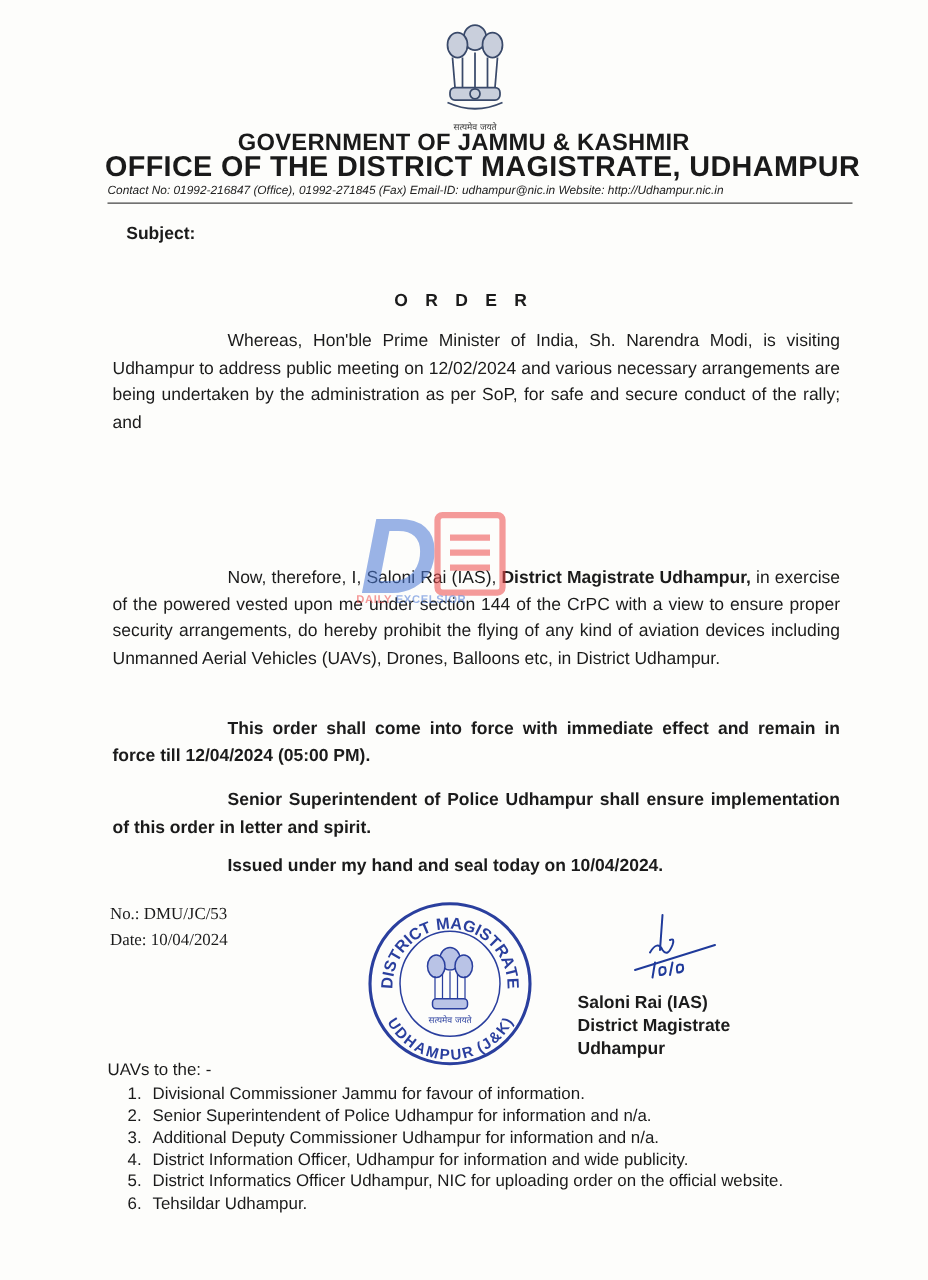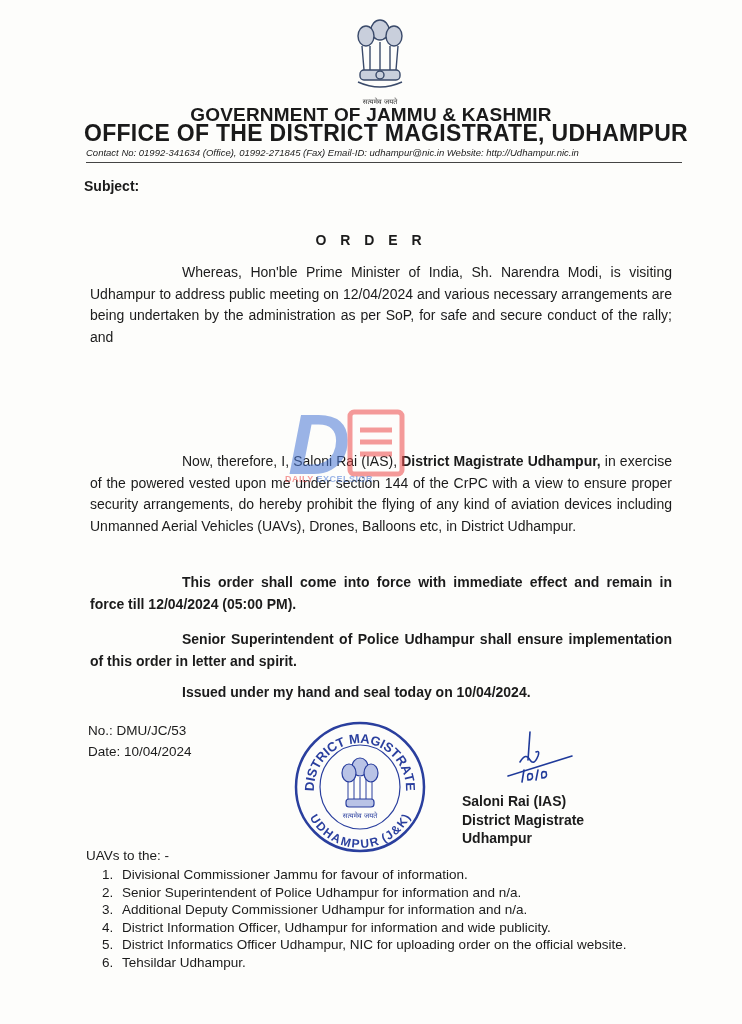--- a/index.html
+++ b/index.html
@@ -14,34 +14,34 @@
 
   
   .emblem { position: absolute; left: 352px; top: 12px; width: 56px; height: 86px; }
   .motto { position: absolute; left: 340px; top: 97px; width: 80px; text-align: center; font-size: 7px; color: #333; font-family: "DejaVu Sans", sans-serif; }
   .gov { position: absolute; left: 0; width: 742px; top: 104px; text-align: center; font-size: 19px; font-weight: bold; letter-spacing: 0.2px; color: #1a1a1a; }
   .office { position: absolute; left: 0; width: 742px; top: 120px; text-align: center; font-size: 23px; font-weight: bold; letter-spacing: 0.3px; color: #1a1a1a; padding-left: 15px; }
   .contact { position: absolute; left: 86px; top: 147px; font-size: 9.5px; font-style: italic; color: #222; white-space: nowrap; }
   .hr { position: absolute; left: 86px; top: 162px; width: 596px; border-top: 1px solid #444; }
 
   
-  .subj-label { position: absolute; left: 84px; top: 178px; font-weight: bold; font-size: 14px; text-align: center; }
+  .subj-label { position: absolute; left: 101px; top: 178px; font-weight: bold; font-size: 14px; text-align: center; }
   .subj-text { position: absolute; left: 186px; top: 178px; width: 490px; font-weight: bold; font-size: 14px; line-height: 21px; text-align: justify; text-align-last: left; }
   .order-title { position: absolute; left: 0; width: 742px; top: 232px; text-align: center; font-weight: bold; font-size: 14px; letter-spacing: 5px; }
 
   .para { position: absolute; left: 90px; width: 582px; font-size: 14px; line-height: 21.5px; text-align: justify; text-indent: 92px; }
   .p1 { top: 262px; }
   .p2 { top: 366px; }
   .p3 { top: 451px; }
   .p4 { top: 572px; font-weight: bold; }
   .p5 { top: 629px; font-weight: bold; text-align-last: left; }
   .issued { position: absolute; left: 182px; top: 684px; font-weight: bold; font-size: 14px; }
   .b { font-weight: bold; }
 
-  .refno { position: absolute; left: 88px; top: 720px; font-size: 13.5px; line-height: 21px; }
+  .refno { position: absolute; left: 88px; top: 720px; font-size: 13.5px; line-height: 21px; font-family: Liberation Serif, serif; }
   .seal { position: absolute; left: 292px; top: 719px; width: 136px; height: 136px; }
   .sig { position: absolute; left: 500px; top: 730px; width: 80px; height: 60px; }
   .signame { position: absolute; left: 462px; top: 792px; width: 170px; font-weight: bold; font-size: 14px; line-height: 18.5px; }
 
   .copy-label { position: absolute; left: 86px; top: 848px; font-size: 13.5px; }
   .copy-list { position: absolute; left: 102px; top: 866px; width: 568px; margin: 0; padding: 0; list-style: none; font-size: 13.5px; line-height: 17.5px; }
   .copy-list li { display: flex; }
   .copy-list .num { width: 20px; flex: none; }
   .copy-list .txt { flex: 1; text-align: justify; text-align-last: left; }
 
@@ -61,27 +61,27 @@
       <ellipse cx="42" cy="24" rx="8" ry="10" fill="#c9cfdc"></ellipse>
       <path d="M10 34 L12 58 M18 34 L18 58 M28 30 L28 58 M38 34 L38 58 M46 34 L44 58"></path>
       <rect x="8" y="58" width="40" height="10" rx="4" fill="#c9cfdc"></rect>
       <circle cx="28" cy="63" r="4"></circle>
       <path d="M6 70 Q28 80 50 70"></path>
     </g>
   </svg>
   <div class="motto">सत्यमेव जयते</div>
   <div class="gov">GOVERNMENT OF JAMMU &amp; KASHMIR</div>
   <div class="office">OFFICE OF THE DISTRICT MAGISTRATE, UDHAMPUR</div>
-  <div class="contact">Contact No: 01992-341634 (Office), 01992-271845 (Fax) Email-ID: udhampur@nic.in Website: http://Udhampur.nic.in</div>
+  <div class="contact">Contact No: 01992-216847 (Office), 01992-271845 (Fax) Email-ID: udhampur@nic.in Website: http://Udhampur.nic.in</div>
   <div class="hr"></div>
 
   <div class="subj-label">Subject:</div>
   <div class="order-title">O R D E R</div>
 
-  <div class="para p1">Whereas, Hon'ble Prime Minister of India, Sh. Narendra Modi, is visiting Udhampur to address public meeting on 12/04/2024 and various necessary arrangements are being undertaken by the administration as per SoP, for safe and secure conduct of the rally; and</div>
+  <div class="para p1">Whereas, Hon'ble Prime Minister of India, Sh. Narendra Modi, is visiting Udhampur to address public meeting on 12/02/2024 and various necessary arrangements are being undertaken by the administration as per SoP, for safe and secure conduct of the rally; and</div>
   <div class="para p3"><span>Now, therefore, I, Saloni Rai (IAS), </span><span class="b">District Magistrate Udhampur,</span><span> in exercise of the powered vested upon me under section 144 of the CrPC with a view to ensure proper security arrangements, do hereby prohibit the flying of any kind of aviation devices including Unmanned Aerial Vehicles (UAVs), Drones, Balloons etc, in District Udhampur.</span></div>
   <div class="para p4">This order shall come into force with immediate effect and remain in force till 12/04/2024 (05:00 PM).</div>
   <div class="para p5">Senior Superintendent of Police Udhampur shall ensure implementation of this order in letter and spirit.</div>
   <div class="issued">Issued under my hand and seal today on 10/04/2024.</div>
 
   <div class="refno">
     <div>No.: DMU/JC/53</div>
     <div>Date: 10/04/2024</div>
   </div>
 

